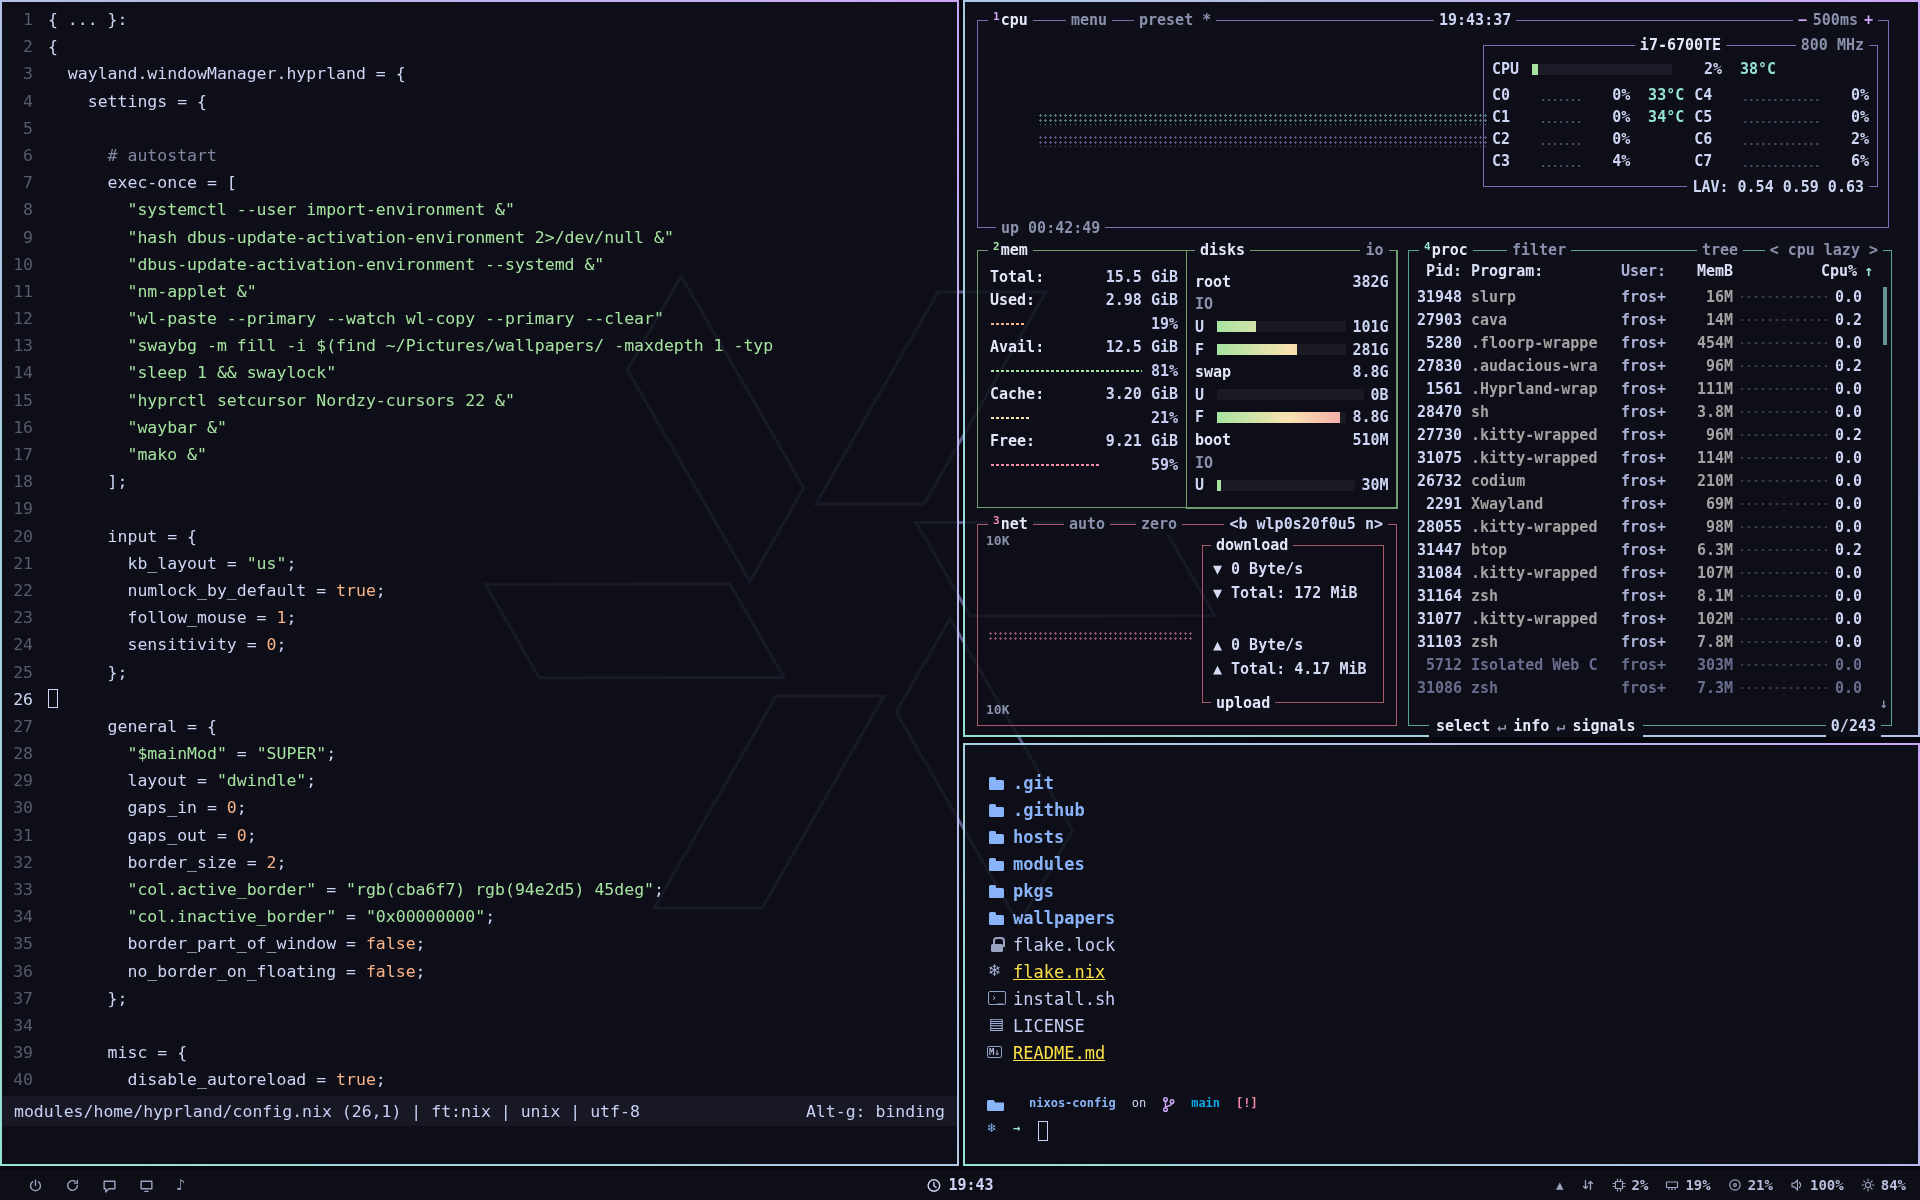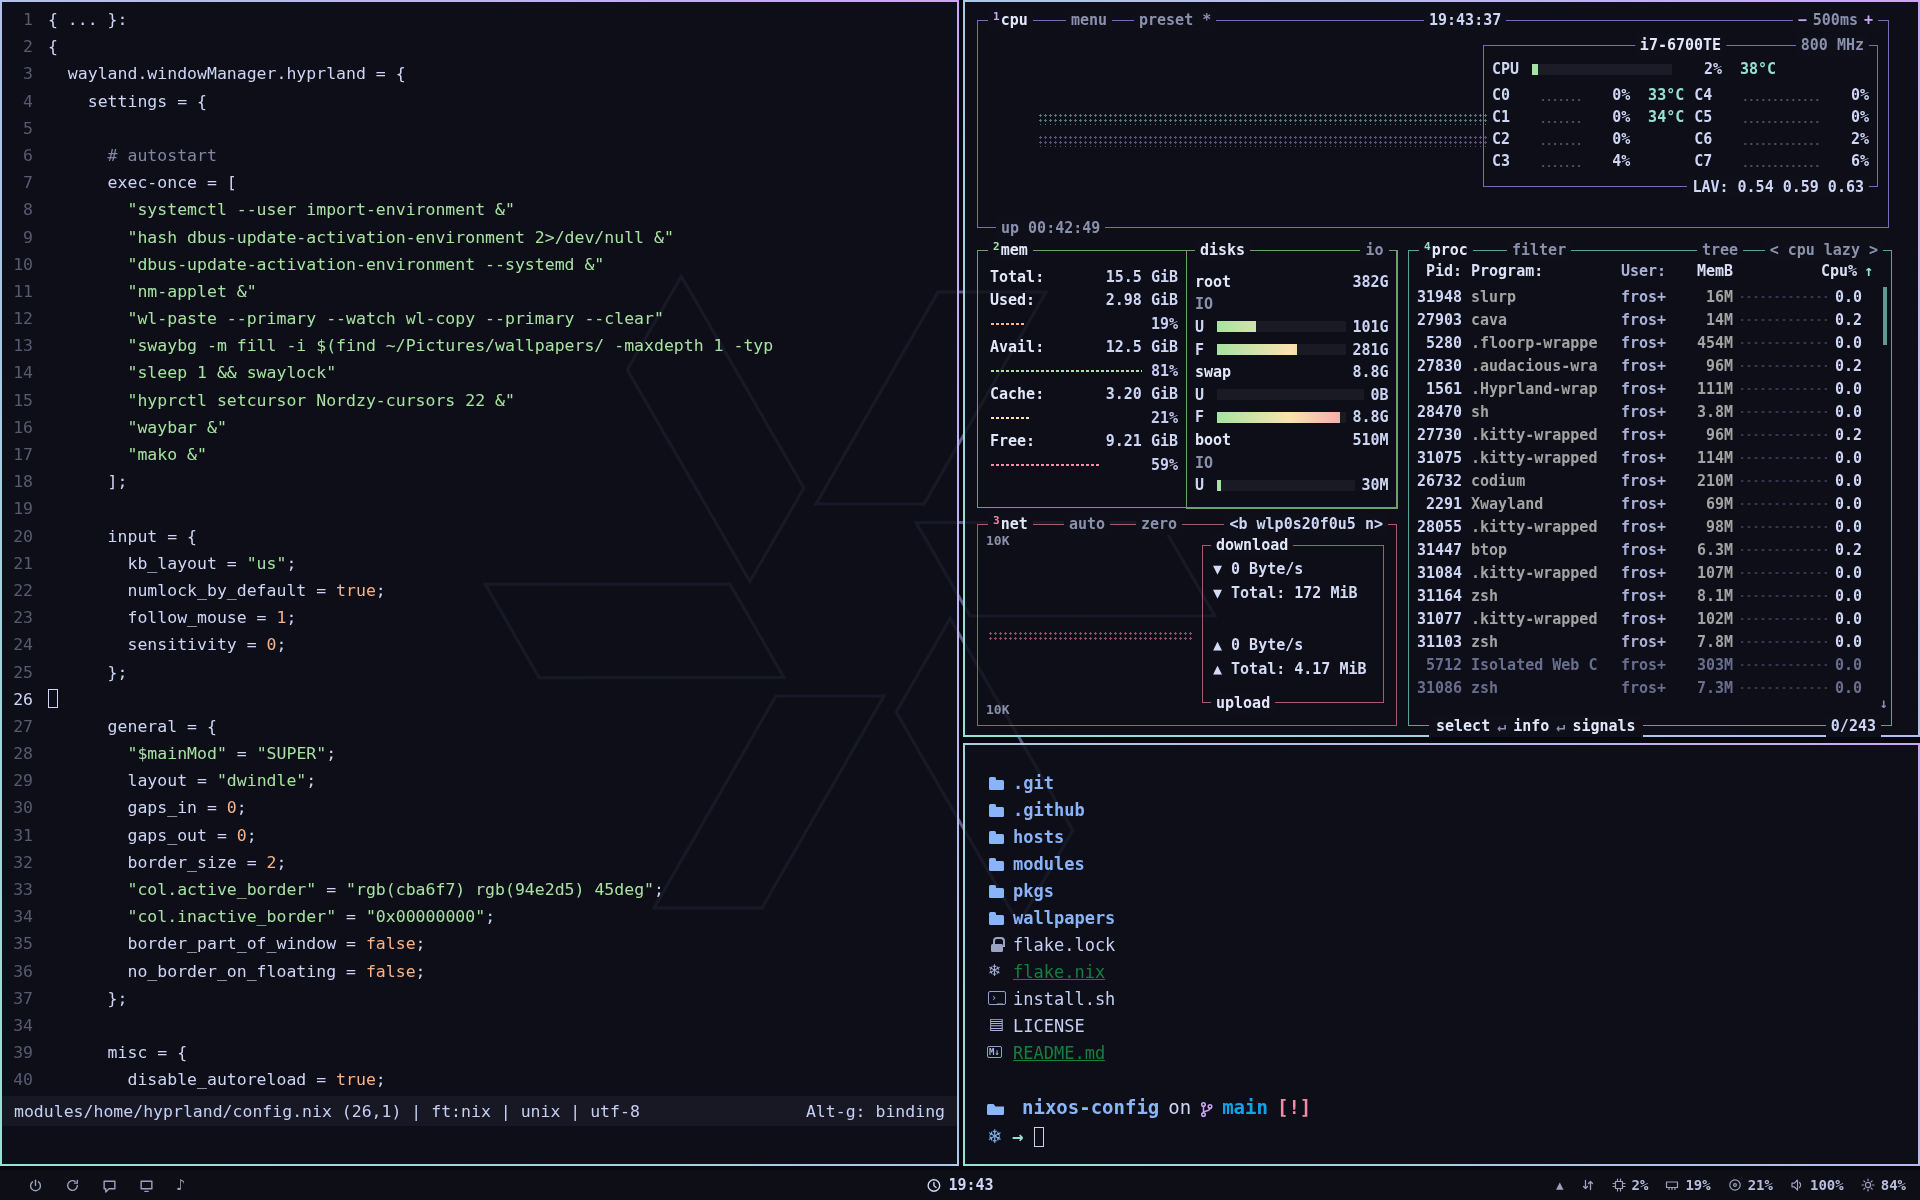--- a/index.html
+++ b/index.html
@@ -106,30 +106,30 @@
   .enter{padding:0 5px}
 
   
   #term{left:963px;top:743px;width:957px;height:423px;color:#c6d0f5}
   #files{padding:24px 0 0 22px}
   .frow{display:flex;height:27px;align-items:center}
   .fi{width:26px;position:relative;height:18px;flex:none}
   .fname{font-size:17px}
   .ffold{color:#89b4fa;font-weight:700}
   .freg{color:#c6d0f5;font-weight:500}
-  .fspec{color:#15803d;font-weight:500;text-decoration:underline}
+  .fspec{color:#fde047;font-weight:500;text-decoration:underline}
   .i-folder::before{content:"";position:absolute;left:2px;top:6px;width:15px;height:10px;background:#89b4fa;border-radius:1.5px}
   .i-folder::after{content:"";position:absolute;left:2px;top:3px;width:7px;height:4px;background:#89b4fa;border-radius:1.5px 1.5px 0 0}
   .i-lock::before{content:"";position:absolute;left:6px;top:1px;width:8px;height:8px;border:2px solid #9aa3c2;border-bottom:none;border-radius:4px 4px 0 0}
   .i-lock::after{content:"";position:absolute;left:4px;top:8px;width:12px;height:8px;background:#9aa3c2;border-radius:1.5px}
   .i-nix::before{content:"❄";position:absolute;left:1px;top:-2px;font-size:16px;color:#a8b3dc;font-family:"DejaVu Sans",sans-serif}
   .i-script::before{content:"›_";position:absolute;left:1px;top:1px;font-size:10px;line-height:12px;padding:0 2px;border:1.5px solid #8fa3c9;border-radius:2px;color:#a8b3dc}
   .i-book::before{content:"▤";position:absolute;left:2px;top:-3px;font-size:16px;color:#a8b3dc;font-family:"DejaVu Sans",sans-serif}
   .i-md::before{content:"M↓";position:absolute;left:0;top:2px;font-size:9px;font-weight:700;border:1.5px solid #8fa3c9;border-radius:2px;padding:0 1px;color:#a8b3dc}
-  .prow{display:flex;gap:9px;align-items:flex-end;font-size:19px}
+  .prow{display:flex;gap:16px;align-items:flex-start;font-size:12px}
   .p1{margin:30px 0 0 22px}
   .p2{margin:7px 0 0 22px}
   .folder-open::before{content:"";position:absolute;left:0;top:4px;width:17px;height:11px;background:#8ab6f9;border-radius:1.5px;clip-path:polygon(0 0,38% 0,50% 22%,100% 22%,100% 100%,0 100%)}
   .pdir{color:#8ab6f9}
   .pon{color:#cdd6f4}
   .pbranch{color:#0ea5e9}
   .pstat{color:#f38ba8}
   .pnix{color:#7fb2f0;font-family:"DejaVu Sans",sans-serif}
   .parrow{color:#94e2d5;font-weight:700}
   .tcursor{width:10px;height:20px;border:1.5px solid #c6d0f5;margin-left:2px}
@@ -213,21 +213,21 @@
       <span class="ml">Alt-g: binding</span>
     </div>
   </section>
 
   <section class="win" id="btop">
 
     <div class="box b-cpu" id="cpu-box">
       <div class="btitle" style="left:10px"><sup class="sm">1</sup><b>cpu</b></div>
       <div class="btitle dim" style="left:88px">menu</div>
       <div class="btitle dim" style="left:156px">preset *</div>
-      <div class="btitle" style="left:446px">19:43:37</div>
+      <div class="btitle" style="left:456px">19:43:37</div>
       <div class="btitle" style="right:10px"><span class="hot">−</span><span class="dim" style="padding:0 6px">500ms</span><span class="hot">+</span></div>
 
       <div class="cpu-graph" style="top:92px"></div>
       <div class="cpu-graph g2" style="top:114px"></div>
 
       <div class="box b-cpu" id="cpu-sub">
         <div class="btitle" style="left:50%;transform:translateX(-50%)"><b>i7-6700TE</b></div>
         <div class="btitle dim" style="right:8px">800 MHz</div>
         <div class="crow">
           <span class="cname">CPU</span>

